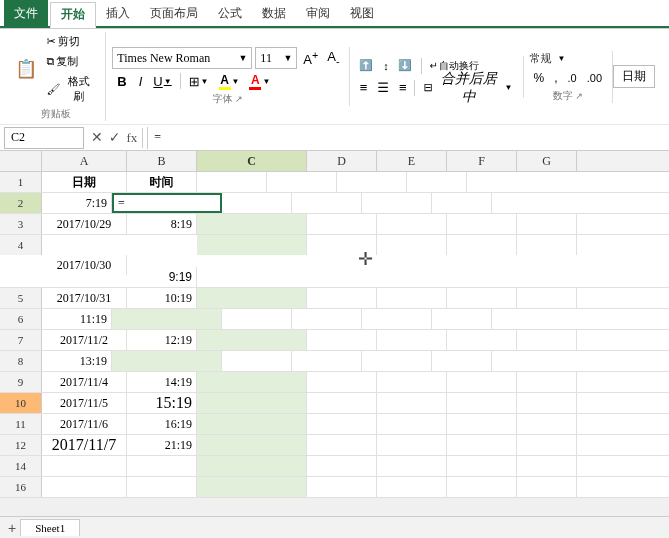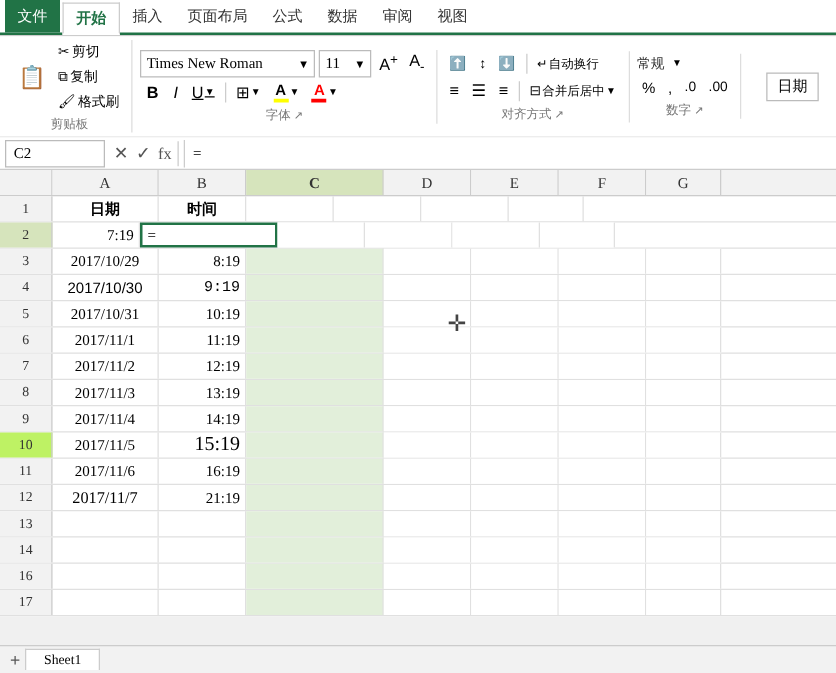--- a/index.html
+++ b/index.html
@@ -103,25 +103,24 @@
         <span style="font-size:10px;">自动换行</span>
       </button>
     </div>
     <div style="display:flex; align-items:center; gap:2px;">
       <button style="background:none;border:1px solid transparent;cursor:pointer;font-size:13px;padding:0 3px;height:20px;">≡</button>
       <button style="background:none;border:1px solid transparent;cursor:pointer;font-size:13px;padding:0 3px;height:20px;">☰</button>
       <button style="background:none;border:1px solid transparent;cursor:pointer;font-size:13px;padding:0 3px;height:20px;">≡</button>
       <div style="width:1px;height:16px;background:#ccc;margin:0 2px;"></div>
       <button style="background:none;border:1px solid transparent;cursor:pointer;font-size:10px;padding:0 3px;height:20px; display:flex; align-items:center; gap:1px;">
         <span style="font-size:11px;">⊟</span>
-        <span style="font-size:10px;">合并后居中</span>
-        <span style="font-size:8px;">▼</span>
-      </button>
-    </div>
-    <span style="font-size:10px; color:#777; margin-top:1px; text-align:center;">对齐方式 <span style="font-size:9px;">↗</span></span>
+        <span style="font-size:14px;font-style:italic;">合并后居中</span>
+        <span style="font-size:8px;">▼</span>
+      </button>
+    </div>
   </div>
 
   <div style="display:flex; flex-direction:column; padding:0 6px; border-right:1px solid #ddd;">
     <div style="display:flex; align-items:center; gap:2px; margin-bottom:2px;">
       <span style="font-size:11px; color:#333; margin-right:4px;">常规</span>
       <span style="font-size:8px; cursor:pointer;">▼</span>
     </div>
     <div style="display:flex; align-items:center; gap:2px;">
       <button style="background:none;border:1px solid transparent;cursor:pointer;font-size:12px;padding:0 3px;height:20px;">%</button>
       <button style="background:none;border:1px solid transparent;cursor:pointer;font-size:12px;padding:0 3px;height:20px;">,</button>
@@ -183,112 +182,100 @@
         <div style="width: 85px; border-right: 1px solid rgb(224, 224, 224); height: 20px; padding: 1px 4px; font-size: 12px; display: flex; align-items: center; justify-content: center; font-family: SimSun, serif;">2017/10/29</div>
         <div style="width: 70px; border-right: 1px solid rgb(224, 224, 224); height: 20px; padding: 1px 4px; font-size: 12px; display: flex; align-items: center; justify-content: flex-end; font-family: SimSun, serif;">8:19</div>
         <div style="width: 110px; border-right: 1px solid rgb(224, 224, 224); height: 20px; padding: 1px 4px; font-size: 12px; display: flex; align-items: center; background: rgb(226, 239, 218); font-family: SimSun, serif;"></div>
         <div style="width: 70px; border-right: 1px solid rgb(224, 224, 224); height: 20px; padding: 1px 4px; font-size: 12px; display: flex; align-items: center; background: rgb(255, 255, 255); font-family: SimSun, serif;"></div>
         <div style="width: 70px; border-right: 1px solid rgb(224, 224, 224); height: 20px; padding: 1px 4px; font-size: 12px; display: flex; align-items: center; background: rgb(255, 255, 255); font-family: SimSun, serif;"></div>
         <div style="width: 70px; border-right: 1px solid rgb(224, 224, 224); height: 20px; padding: 1px 4px; font-size: 12px; display: flex; align-items: center; background: rgb(255, 255, 255); font-family: SimSun, serif;"></div>
         <div style="width: 60px; border-right: 1px solid rgb(224, 224, 224); height: 20px; padding: 1px 4px; font-size: 12px; display: flex; align-items: center; background: rgb(255, 255, 255); font-family: SimSun, serif;"></div>
       </div>
       <div style="display: flex; border-bottom: 1px solid rgb(224, 224, 224);">
         <div style="width: 42px; min-width: 42px; border-right: 1px solid rgb(204, 204, 204); background: rgb(242, 242, 242); text-align: center; font-size: 11px; color: rgb(51, 51, 51); display: flex; align-items: center; justify-content: center; height: 20px;">4</div>
-        <div style="width: 85px; border-right: 1px solid rgb(224, 224, 224); height: 20px; padding: 1px 4px; font-size: 12px; display: flex; align-items: center; justify-content: center; font-family: Liberation Sans, sans-serif;">2017/10/30</div>
-        <div style="width: 70px; border-right: 1px solid rgb(224, 224, 224); height: 20px; padding: 1px 4px; font-size: 12px; display: flex; align-items: center; justify-content: flex-end; font-family: Liberation Mono, monospace;">9:19</div>
+        <div style="width: 85px; border-right: 1px solid rgb(224, 224, 224); height: 20px; padding: 1px 4px; font-size: 12px; display: flex; align-items: center; justify-content: center; font-family: Liberation Serif, serif; margin-top: 20px;">2017/10/30</div>
+        <div style="width: 70px; border-right: 1px solid rgb(224, 224, 224); height: 20px; padding: 1px 4px; font-size: 12px; display: flex; align-items: center; justify-content: flex-end; font-family: Liberation Sans, sans-serif; margin-top: 32px;">9:19</div>
         <div style="width: 110px; border-right: 1px solid rgb(224, 224, 224); height: 20px; padding: 1px 4px; font-size: 12px; display: flex; align-items: center; background: rgb(226, 239, 218); font-family: SimSun, serif;"></div>
         <div style="width: 70px; border-right: 1px solid rgb(224, 224, 224); height: 20px; padding: 1px 4px; font-size: 12px; display: flex; align-items: center; background: rgb(255, 255, 255); font-family: SimSun, serif;"></div>
         <div style="width: 70px; border-right: 1px solid rgb(224, 224, 224); height: 20px; padding: 1px 4px; font-size: 12px; display: flex; align-items: center; background: rgb(255, 255, 255); font-family: SimSun, serif;"></div>
         <div style="width: 70px; border-right: 1px solid rgb(224, 224, 224); height: 20px; padding: 1px 4px; font-size: 12px; display: flex; align-items: center; background: rgb(255, 255, 255); font-family: SimSun, serif;"></div>
         <div style="width: 60px; border-right: 1px solid rgb(224, 224, 224); height: 20px; padding: 1px 4px; font-size: 12px; display: flex; align-items: center; background: rgb(255, 255, 255); font-family: SimSun, serif;"></div>
       </div>
       <div style="display: flex; border-bottom: 1px solid rgb(224, 224, 224);">
         <div style="width: 42px; min-width: 42px; border-right: 1px solid rgb(204, 204, 204); background: rgb(242, 242, 242); text-align: center; font-size: 11px; color: rgb(51, 51, 51); display: flex; align-items: center; justify-content: center; height: 20px;">5</div>
         <div style="width: 85px; border-right: 1px solid rgb(224, 224, 224); height: 20px; padding: 1px 4px; font-size: 12px; display: flex; align-items: center; justify-content: center; font-family: SimSun, serif;">2017/10/31</div>
         <div style="width: 70px; border-right: 1px solid rgb(224, 224, 224); height: 20px; padding: 1px 4px; font-size: 12px; display: flex; align-items: center; justify-content: flex-end; font-family: SimSun, serif;">10:19</div>
         <div style="width: 110px; border-right: 1px solid rgb(224, 224, 224); height: 20px; padding: 1px 4px; font-size: 12px; display: flex; align-items: center; background: rgb(226, 239, 218); font-family: SimSun, serif;"></div>
         <div style="width: 70px; border-right: 1px solid rgb(224, 224, 224); height: 20px; padding: 1px 4px; font-size: 12px; display: flex; align-items: center; background: rgb(255, 255, 255); font-family: SimSun, serif;"></div>
         <div style="width: 70px; border-right: 1px solid rgb(224, 224, 224); height: 20px; padding: 1px 4px; font-size: 12px; display: flex; align-items: center; background: rgb(255, 255, 255); font-family: SimSun, serif;"></div>
         <div style="width: 70px; border-right: 1px solid rgb(224, 224, 224); height: 20px; padding: 1px 4px; font-size: 12px; display: flex; align-items: center; background: rgb(255, 255, 255); font-family: SimSun, serif;"></div>
         <div style="width: 60px; border-right: 1px solid rgb(224, 224, 224); height: 20px; padding: 1px 4px; font-size: 12px; display: flex; align-items: center; background: rgb(255, 255, 255); font-family: SimSun, serif;"></div>
       </div>
       <div style="display: flex; border-bottom: 1px solid rgb(224, 224, 224);">
         <div style="width: 42px; min-width: 42px; border-right: 1px solid rgb(204, 204, 204); background: rgb(242, 242, 242); text-align: center; font-size: 11px; color: rgb(51, 51, 51); display: flex; align-items: center; justify-content: center; height: 20px;">6</div>
-        <div style="width: 85px; border-right: 1px solid rgb(224, 224, 224); height: 20px; padding: 1px 4px; font-size: 12px; display: flex; align-items: center; justify-content: center; font-family: SimSun, serif;">2017/11/1</div>
         <div style="width: 70px; border-right: 1px solid rgb(224, 224, 224); height: 20px; padding: 1px 4px; font-size: 12px; display: flex; align-items: center; justify-content: flex-end; font-family: SimSun, serif;">11:19</div>
         <div style="width: 110px; border-right: 1px solid rgb(224, 224, 224); height: 20px; padding: 1px 4px; font-size: 12px; display: flex; align-items: center; background: rgb(226, 239, 218); font-family: SimSun, serif;"></div>
         <div style="width: 70px; border-right: 1px solid rgb(224, 224, 224); height: 20px; padding: 1px 4px; font-size: 12px; display: flex; align-items: center; background: rgb(255, 255, 255); font-family: SimSun, serif;"></div>
         <div style="width: 70px; border-right: 1px solid rgb(224, 224, 224); height: 20px; padding: 1px 4px; font-size: 12px; display: flex; align-items: center; background: rgb(255, 255, 255); font-family: SimSun, serif;"></div>
         <div style="width: 70px; border-right: 1px solid rgb(224, 224, 224); height: 20px; padding: 1px 4px; font-size: 12px; display: flex; align-items: center; background: rgb(255, 255, 255); font-family: SimSun, serif;"></div>
         <div style="width: 60px; border-right: 1px solid rgb(224, 224, 224); height: 20px; padding: 1px 4px; font-size: 12px; display: flex; align-items: center; background: rgb(255, 255, 255); font-family: SimSun, serif;"></div>
       </div>
       <div style="display: flex; border-bottom: 1px solid rgb(224, 224, 224);">
         <div style="width: 42px; min-width: 42px; border-right: 1px solid rgb(204, 204, 204); background: rgb(242, 242, 242); text-align: center; font-size: 11px; color: rgb(51, 51, 51); display: flex; align-items: center; justify-content: center; height: 20px;">7</div>
         <div style="width: 85px; border-right: 1px solid rgb(224, 224, 224); height: 20px; padding: 1px 4px; font-size: 12px; display: flex; align-items: center; justify-content: center; font-family: SimSun, serif;">2017/11/2</div>
         <div style="width: 70px; border-right: 1px solid rgb(224, 224, 224); height: 20px; padding: 1px 4px; font-size: 12px; display: flex; align-items: center; justify-content: flex-end; font-family: SimSun, serif;">12:19</div>
         <div style="width: 110px; border-right: 1px solid rgb(224, 224, 224); height: 20px; padding: 1px 4px; font-size: 12px; display: flex; align-items: center; background: rgb(226, 239, 218); font-family: SimSun, serif;"></div>
         <div style="width: 70px; border-right: 1px solid rgb(224, 224, 224); height: 20px; padding: 1px 4px; font-size: 12px; display: flex; align-items: center; background: rgb(255, 255, 255); font-family: SimSun, serif;"></div>
         <div style="width: 70px; border-right: 1px solid rgb(224, 224, 224); height: 20px; padding: 1px 4px; font-size: 12px; display: flex; align-items: center; background: rgb(255, 255, 255); font-family: SimSun, serif;"></div>
         <div style="width: 70px; border-right: 1px solid rgb(224, 224, 224); height: 20px; padding: 1px 4px; font-size: 12px; display: flex; align-items: center; background: rgb(255, 255, 255); font-family: SimSun, serif;"></div>
         <div style="width: 60px; border-right: 1px solid rgb(224, 224, 224); height: 20px; padding: 1px 4px; font-size: 12px; display: flex; align-items: center; background: rgb(255, 255, 255); font-family: SimSun, serif;"></div>
       </div>
       <div style="display: flex; border-bottom: 1px solid rgb(224, 224, 224);">
         <div style="width: 42px; min-width: 42px; border-right: 1px solid rgb(204, 204, 204); background: rgb(242, 242, 242); text-align: center; font-size: 11px; color: rgb(51, 51, 51); display: flex; align-items: center; justify-content: center; height: 20px;">8</div>
-        <div style="width: 85px; border-right: 1px solid rgb(224, 224, 224); height: 20px; padding: 1px 4px; font-size: 12px; display: flex; align-items: center; justify-content: center; font-family: SimSun, serif;">2017/11/3</div>
         <div style="width: 70px; border-right: 1px solid rgb(224, 224, 224); height: 20px; padding: 1px 4px; font-size: 12px; display: flex; align-items: center; justify-content: flex-end; font-family: SimSun, serif;">13:19</div>
         <div style="width: 110px; border-right: 1px solid rgb(224, 224, 224); height: 20px; padding: 1px 4px; font-size: 12px; display: flex; align-items: center; background: rgb(226, 239, 218); font-family: SimSun, serif;"></div>
         <div style="width: 70px; border-right: 1px solid rgb(224, 224, 224); height: 20px; padding: 1px 4px; font-size: 12px; display: flex; align-items: center; background: rgb(255, 255, 255); font-family: SimSun, serif;"></div>
         <div style="width: 70px; border-right: 1px solid rgb(224, 224, 224); height: 20px; padding: 1px 4px; font-size: 12px; display: flex; align-items: center; background: rgb(255, 255, 255); font-family: SimSun, serif;"></div>
         <div style="width: 70px; border-right: 1px solid rgb(224, 224, 224); height: 20px; padding: 1px 4px; font-size: 12px; display: flex; align-items: center; background: rgb(255, 255, 255); font-family: SimSun, serif;"></div>
         <div style="width: 60px; border-right: 1px solid rgb(224, 224, 224); height: 20px; padding: 1px 4px; font-size: 12px; display: flex; align-items: center; background: rgb(255, 255, 255); font-family: SimSun, serif;"></div>
       </div>
       <div style="display: flex; border-bottom: 1px solid rgb(224, 224, 224);">
         <div style="width: 42px; min-width: 42px; border-right: 1px solid rgb(204, 204, 204); background: rgb(242, 242, 242); text-align: center; font-size: 11px; color: rgb(51, 51, 51); display: flex; align-items: center; justify-content: center; height: 20px;">9</div>
         <div style="width: 85px; border-right: 1px solid rgb(224, 224, 224); height: 20px; padding: 1px 4px; font-size: 12px; display: flex; align-items: center; justify-content: center; font-family: SimSun, serif;">2017/11/4</div>
         <div style="width: 70px; border-right: 1px solid rgb(224, 224, 224); height: 20px; padding: 1px 4px; font-size: 12px; display: flex; align-items: center; justify-content: flex-end; font-family: SimSun, serif;">14:19</div>
         <div style="width: 110px; border-right: 1px solid rgb(224, 224, 224); height: 20px; padding: 1px 4px; font-size: 12px; display: flex; align-items: center; background: rgb(226, 239, 218); font-family: SimSun, serif;"></div>
         <div style="width: 70px; border-right: 1px solid rgb(224, 224, 224); height: 20px; padding: 1px 4px; font-size: 12px; display: flex; align-items: center; background: rgb(255, 255, 255); font-family: SimSun, serif;"></div>
         <div style="width: 70px; border-right: 1px solid rgb(224, 224, 224); height: 20px; padding: 1px 4px; font-size: 12px; display: flex; align-items: center; background: rgb(255, 255, 255); font-family: SimSun, serif;"></div>
         <div style="width: 70px; border-right: 1px solid rgb(224, 224, 224); height: 20px; padding: 1px 4px; font-size: 12px; display: flex; align-items: center; background: rgb(255, 255, 255); font-family: SimSun, serif;"></div>
         <div style="width: 60px; border-right: 1px solid rgb(224, 224, 224); height: 20px; padding: 1px 4px; font-size: 12px; display: flex; align-items: center; background: rgb(255, 255, 255); font-family: SimSun, serif;"></div>
       </div>
       <div style="display: flex; border-bottom: 1px solid rgb(224, 224, 224);">
-        <div style="width: 42px; min-width: 42px; border-right: 1px solid rgb(204, 204, 204); background: #bef264; text-align: center; font-size: 11px; color: rgb(51, 51, 51); display: flex; align-items: center; justify-content: center; height: 20px;">10</div>
+        <div style="width: 42px; min-width: 42px; border-right: 1px solid rgb(204, 204, 204); background: #fdba74; text-align: center; font-size: 11px; color: rgb(51, 51, 51); display: flex; align-items: center; justify-content: center; height: 20px;">10</div>
         <div style="width: 85px; border-right: 1px solid rgb(224, 224, 224); height: 20px; padding: 1px 4px; font-size: 12px; display: flex; align-items: center; justify-content: center; font-family: SimSun, serif;">2017/11/5</div>
         <div style="width: 70px; border-right: 1px solid rgb(224, 224, 224); height: 20px; padding: 1px 4px; font-size: 16px; display: flex; align-items: center; justify-content: flex-end; font-family: Liberation Serif, serif;">15:19</div>
         <div style="width: 110px; border-right: 1px solid rgb(224, 224, 224); height: 20px; padding: 1px 4px; font-size: 12px; display: flex; align-items: center; background: rgb(226, 239, 218); font-family: SimSun, serif;"></div>
         <div style="width: 70px; border-right: 1px solid rgb(224, 224, 224); height: 20px; padding: 1px 4px; font-size: 12px; display: flex; align-items: center; background: rgb(255, 255, 255); font-family: SimSun, serif;"></div>
         <div style="width: 70px; border-right: 1px solid rgb(224, 224, 224); height: 20px; padding: 1px 4px; font-size: 12px; display: flex; align-items: center; background: rgb(255, 255, 255); font-family: SimSun, serif;"></div>
         <div style="width: 70px; border-right: 1px solid rgb(224, 224, 224); height: 20px; padding: 1px 4px; font-size: 12px; display: flex; align-items: center; background: rgb(255, 255, 255); font-family: SimSun, serif;"></div>
         <div style="width: 60px; border-right: 1px solid rgb(224, 224, 224); height: 20px; padding: 1px 4px; font-size: 12px; display: flex; align-items: center; background: rgb(255, 255, 255); font-family: SimSun, serif;"></div>
       </div>
       <div style="display: flex; border-bottom: 1px solid rgb(224, 224, 224);">
         <div style="width: 42px; min-width: 42px; border-right: 1px solid rgb(204, 204, 204); background: rgb(242, 242, 242); text-align: center; font-size: 11px; color: rgb(51, 51, 51); display: flex; align-items: center; justify-content: center; height: 20px;">11</div>
         <div style="width: 85px; border-right: 1px solid rgb(224, 224, 224); height: 20px; padding: 1px 4px; font-size: 12px; display: flex; align-items: center; justify-content: center; font-family: SimSun, serif;">2017/11/6</div>
         <div style="width: 70px; border-right: 1px solid rgb(224, 224, 224); height: 20px; padding: 1px 4px; font-size: 12px; display: flex; align-items: center; justify-content: flex-end; font-family: SimSun, serif;">16:19</div>
         <div style="width: 110px; border-right: 1px solid rgb(224, 224, 224); height: 20px; padding: 1px 4px; font-size: 12px; display: flex; align-items: center; background: rgb(226, 239, 218); font-family: SimSun, serif;"></div>
         <div style="width: 70px; border-right: 1px solid rgb(224, 224, 224); height: 20px; padding: 1px 4px; font-size: 12px; display: flex; align-items: center; background: rgb(255, 255, 255); font-family: SimSun, serif;"></div>
         <div style="width: 70px; border-right: 1px solid rgb(224, 224, 224); height: 20px; padding: 1px 4px; font-size: 12px; display: flex; align-items: center; background: rgb(255, 255, 255); font-family: SimSun, serif;"></div>
         <div style="width: 70px; border-right: 1px solid rgb(224, 224, 224); height: 20px; padding: 1px 4px; font-size: 12px; display: flex; align-items: center; background: rgb(255, 255, 255); font-family: SimSun, serif;"></div>
         <div style="width: 60px; border-right: 1px solid rgb(224, 224, 224); height: 20px; padding: 1px 4px; font-size: 12px; display: flex; align-items: center; background: rgb(255, 255, 255); font-family: SimSun, serif;"></div>
       </div>
       <div style="display: flex; border-bottom: 1px solid rgb(224, 224, 224);">
         <div style="width: 42px; min-width: 42px; border-right: 1px solid rgb(204, 204, 204); background: rgb(242, 242, 242); text-align: center; font-size: 11px; color: rgb(51, 51, 51); display: flex; align-items: center; justify-content: center; height: 20px;">12</div>
-        <div style="width: 85px; border-right: 1px solid rgb(224, 224, 224); height: 20px; padding: 1px 4px; font-size: 13px; display: flex; align-items: center; justify-content: center; font-family: SimSun, serif;">2017/11/7</div>
+        <div style="width: 85px; border-right: 1px solid rgb(224, 224, 224); height: 20px; padding: 1px 4px; font-size: 16px; display: flex; align-items: center; justify-content: center; font-family: SimSun, serif;">2017/11/7</div>
         <div style="width: 70px; border-right: 1px solid rgb(224, 224, 224); height: 20px; padding: 1px 4px; font-size: 12px; display: flex; align-items: center; justify-content: flex-end; font-family: SimSun, serif;">21:19</div>
-        <div style="width: 110px; border-right: 1px solid rgb(224, 224, 224); height: 20px; padding: 1px 4px; font-size: 12px; display: flex; align-items: center; background: rgb(226, 239, 218); font-family: SimSun, serif;"></div>
-        <div style="width: 70px; border-right: 1px solid rgb(224, 224, 224); height: 20px; padding: 1px 4px; font-size: 12px; display: flex; align-items: center; background: rgb(255, 255, 255); font-family: SimSun, serif;"></div>
-        <div style="width: 70px; border-right: 1px solid rgb(224, 224, 224); height: 20px; padding: 1px 4px; font-size: 12px; display: flex; align-items: center; background: rgb(255, 255, 255); font-family: SimSun, serif;"></div>
-        <div style="width: 70px; border-right: 1px solid rgb(224, 224, 224); height: 20px; padding: 1px 4px; font-size: 12px; display: flex; align-items: center; background: rgb(255, 255, 255); font-family: SimSun, serif;"></div>
-        <div style="width: 60px; border-right: 1px solid rgb(224, 224, 224); height: 20px; padding: 1px 4px; font-size: 12px; display: flex; align-items: center; background: rgb(255, 255, 255); font-family: SimSun, serif;"></div>
-      </div>
-      <div style="display: flex; border-bottom: 1px solid rgb(224, 224, 224);">
-        <div style="width: 42px; min-width: 42px; border-right: 1px solid rgb(204, 204, 204); background: rgb(242, 242, 242); text-align: center; font-size: 11px; color: rgb(51, 51, 51); display: flex; align-items: center; justify-content: center; height: 20px;">13</div>
-        <div style="width: 85px; border-right: 1px solid rgb(224, 224, 224); height: 20px; padding: 1px 4px; font-size: 12px; display: flex; align-items: center; justify-content: center; font-family: SimSun, serif;"></div>
-        <div style="width: 70px; border-right: 1px solid rgb(224, 224, 224); height: 20px; padding: 1px 4px; font-size: 12px; display: flex; align-items: center; justify-content: flex-end; font-family: SimSun, serif;"></div>
         <div style="width: 110px; border-right: 1px solid rgb(224, 224, 224); height: 20px; padding: 1px 4px; font-size: 12px; display: flex; align-items: center; background: rgb(226, 239, 218); font-family: SimSun, serif;"></div>
         <div style="width: 70px; border-right: 1px solid rgb(224, 224, 224); height: 20px; padding: 1px 4px; font-size: 12px; display: flex; align-items: center; background: rgb(255, 255, 255); font-family: SimSun, serif;"></div>
         <div style="width: 70px; border-right: 1px solid rgb(224, 224, 224); height: 20px; padding: 1px 4px; font-size: 12px; display: flex; align-items: center; background: rgb(255, 255, 255); font-family: SimSun, serif;"></div>
         <div style="width: 70px; border-right: 1px solid rgb(224, 224, 224); height: 20px; padding: 1px 4px; font-size: 12px; display: flex; align-items: center; background: rgb(255, 255, 255); font-family: SimSun, serif;"></div>
         <div style="width: 60px; border-right: 1px solid rgb(224, 224, 224); height: 20px; padding: 1px 4px; font-size: 12px; display: flex; align-items: center; background: rgb(255, 255, 255); font-family: SimSun, serif;"></div>
       </div>
       <div style="display: flex; border-bottom: 1px solid rgb(224, 224, 224);">
         <div style="width: 42px; min-width: 42px; border-right: 1px solid rgb(204, 204, 204); background: rgb(242, 242, 242); text-align: center; font-size: 11px; color: rgb(51, 51, 51); display: flex; align-items: center; justify-content: center; height: 20px;">14</div>
         <div style="width: 85px; border-right: 1px solid rgb(224, 224, 224); height: 20px; padding: 1px 4px; font-size: 12px; display: flex; align-items: center; justify-content: center; font-family: SimSun, serif;"></div>
         <div style="width: 70px; border-right: 1px solid rgb(224, 224, 224); height: 20px; padding: 1px 4px; font-size: 12px; display: flex; align-items: center; justify-content: flex-end; font-family: SimSun, serif;"></div>
@@ -301,30 +288,20 @@
       <div style="display: flex; border-bottom: 1px solid rgb(224, 224, 224);">
         <div style="width: 42px; min-width: 42px; border-right: 1px solid rgb(204, 204, 204); background: rgb(242, 242, 242); text-align: center; font-size: 11px; color: rgb(51, 51, 51); display: flex; align-items: center; justify-content: center; height: 20px;">16</div>
         <div style="width: 85px; border-right: 1px solid rgb(224, 224, 224); height: 20px; padding: 1px 4px; font-size: 12px; display: flex; align-items: center; justify-content: center; font-family: SimSun, serif;"></div>
         <div style="width: 70px; border-right: 1px solid rgb(224, 224, 224); height: 20px; padding: 1px 4px; font-size: 12px; display: flex; align-items: center; justify-content: flex-end; font-family: SimSun, serif;"></div>
         <div style="width: 110px; border-right: 1px solid rgb(224, 224, 224); height: 20px; padding: 1px 4px; font-size: 12px; display: flex; align-items: center; background: rgb(226, 239, 218); font-family: SimSun, serif;"></div>
         <div style="width: 70px; border-right: 1px solid rgb(224, 224, 224); height: 20px; padding: 1px 4px; font-size: 12px; display: flex; align-items: center; background: rgb(255, 255, 255); font-family: SimSun, serif;"></div>
         <div style="width: 70px; border-right: 1px solid rgb(224, 224, 224); height: 20px; padding: 1px 4px; font-size: 12px; display: flex; align-items: center; background: rgb(255, 255, 255); font-family: SimSun, serif;"></div>
         <div style="width: 70px; border-right: 1px solid rgb(224, 224, 224); height: 20px; padding: 1px 4px; font-size: 12px; display: flex; align-items: center; background: rgb(255, 255, 255); font-family: SimSun, serif;"></div>
         <div style="width: 60px; border-right: 1px solid rgb(224, 224, 224); height: 20px; padding: 1px 4px; font-size: 12px; display: flex; align-items: center; background: rgb(255, 255, 255); font-family: SimSun, serif;"></div>
       </div>
-      <div style="display: flex; border-bottom: 1px solid rgb(224, 224, 224);">
-        <div style="width: 42px; min-width: 42px; border-right: 1px solid rgb(204, 204, 204); background: rgb(242, 242, 242); text-align: center; font-size: 11px; color: rgb(51, 51, 51); display: flex; align-items: center; justify-content: center; height: 20px;">17</div>
-        <div style="width: 85px; border-right: 1px solid rgb(224, 224, 224); height: 20px; padding: 1px 4px; font-size: 12px; display: flex; align-items: center; justify-content: center; font-family: SimSun, serif;"></div>
-        <div style="width: 70px; border-right: 1px solid rgb(224, 224, 224); height: 20px; padding: 1px 4px; font-size: 12px; display: flex; align-items: center; justify-content: flex-end; font-family: SimSun, serif;"></div>
-        <div style="width: 110px; border-right: 1px solid rgb(224, 224, 224); height: 20px; padding: 1px 4px; font-size: 12px; display: flex; align-items: center; background: rgb(226, 239, 218); font-family: SimSun, serif;"></div>
-        <div style="width: 70px; border-right: 1px solid rgb(224, 224, 224); height: 20px; padding: 1px 4px; font-size: 12px; display: flex; align-items: center; background: rgb(255, 255, 255); font-family: SimSun, serif;"></div>
-        <div style="width: 70px; border-right: 1px solid rgb(224, 224, 224); height: 20px; padding: 1px 4px; font-size: 12px; display: flex; align-items: center; background: rgb(255, 255, 255); font-family: SimSun, serif;"></div>
-        <div style="width: 70px; border-right: 1px solid rgb(224, 224, 224); height: 20px; padding: 1px 4px; font-size: 12px; display: flex; align-items: center; background: rgb(255, 255, 255); font-family: SimSun, serif;"></div>
-        <div style="width: 60px; border-right: 1px solid rgb(224, 224, 224); height: 20px; padding: 1px 4px; font-size: 12px; display: flex; align-items: center; background: rgb(255, 255, 255); font-family: SimSun, serif;"></div>
-      </div>
     </div>
 </div>
 
 <div style="background:#f2f2f2; border-top:1px solid #ccc; display:flex; align-items:center; height:22px; padding:0 4px; position:fixed; bottom:0; width:669px;">
   <button style="background:none; border:none; cursor:pointer; font-size:14px; padding:0 4px; color:#555;">+</button>
   <div style="padding:2px 14px; border:1px solid #ccc; border-bottom:none; background:#fff; font-size:11px; cursor:pointer; margin-right:2px;">Sheet1</div>
 </div>
 
 <div style="position: absolute; pointer-events: none; font-size: 18px; color: rgb(68, 68, 68); z-index: 10; left: 358px; top: 248px;">✛</div>
 

